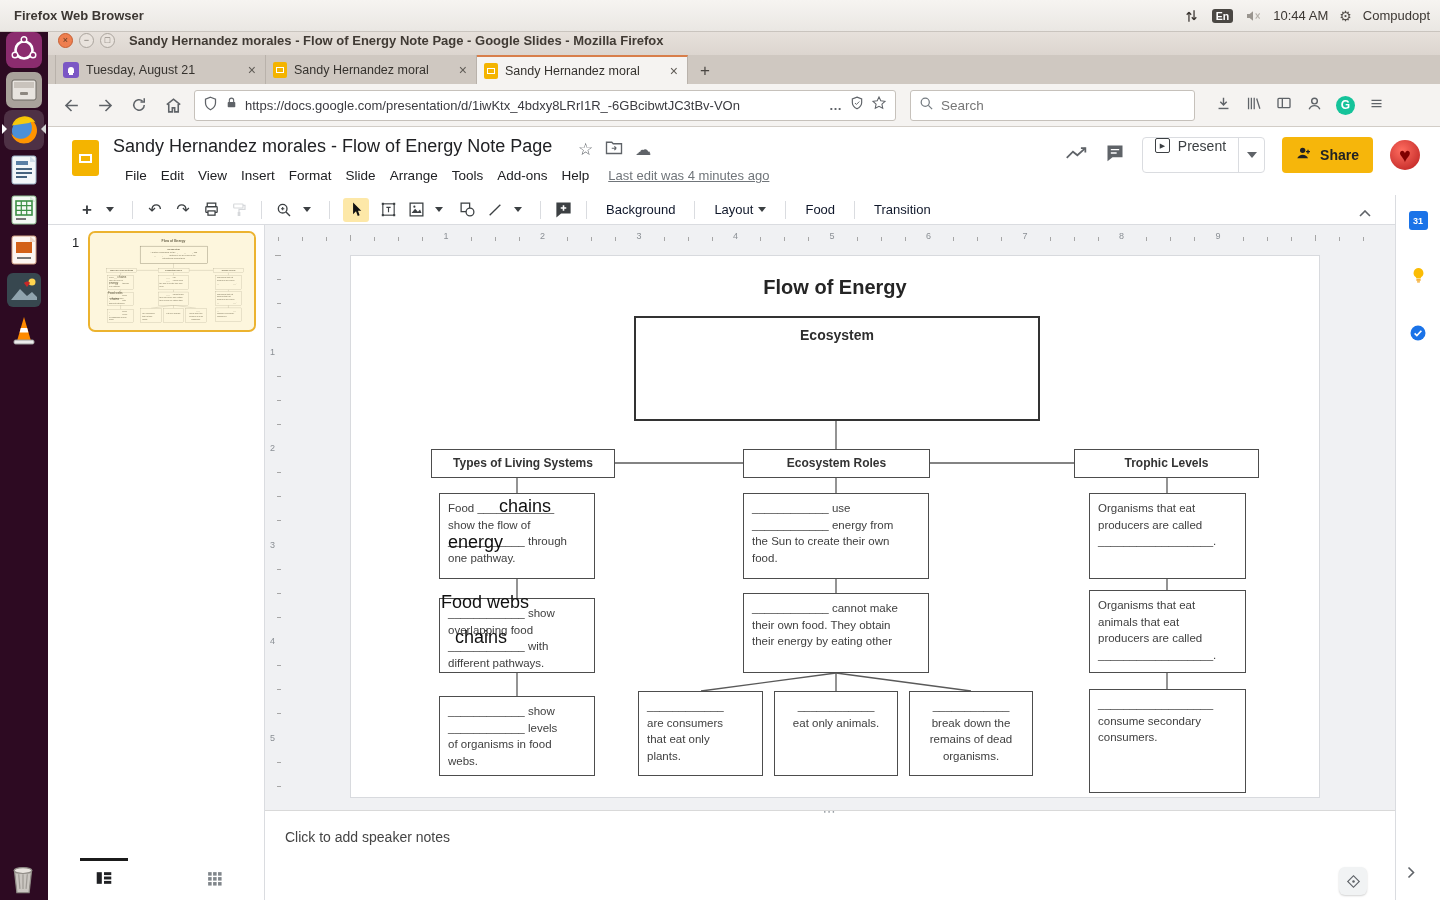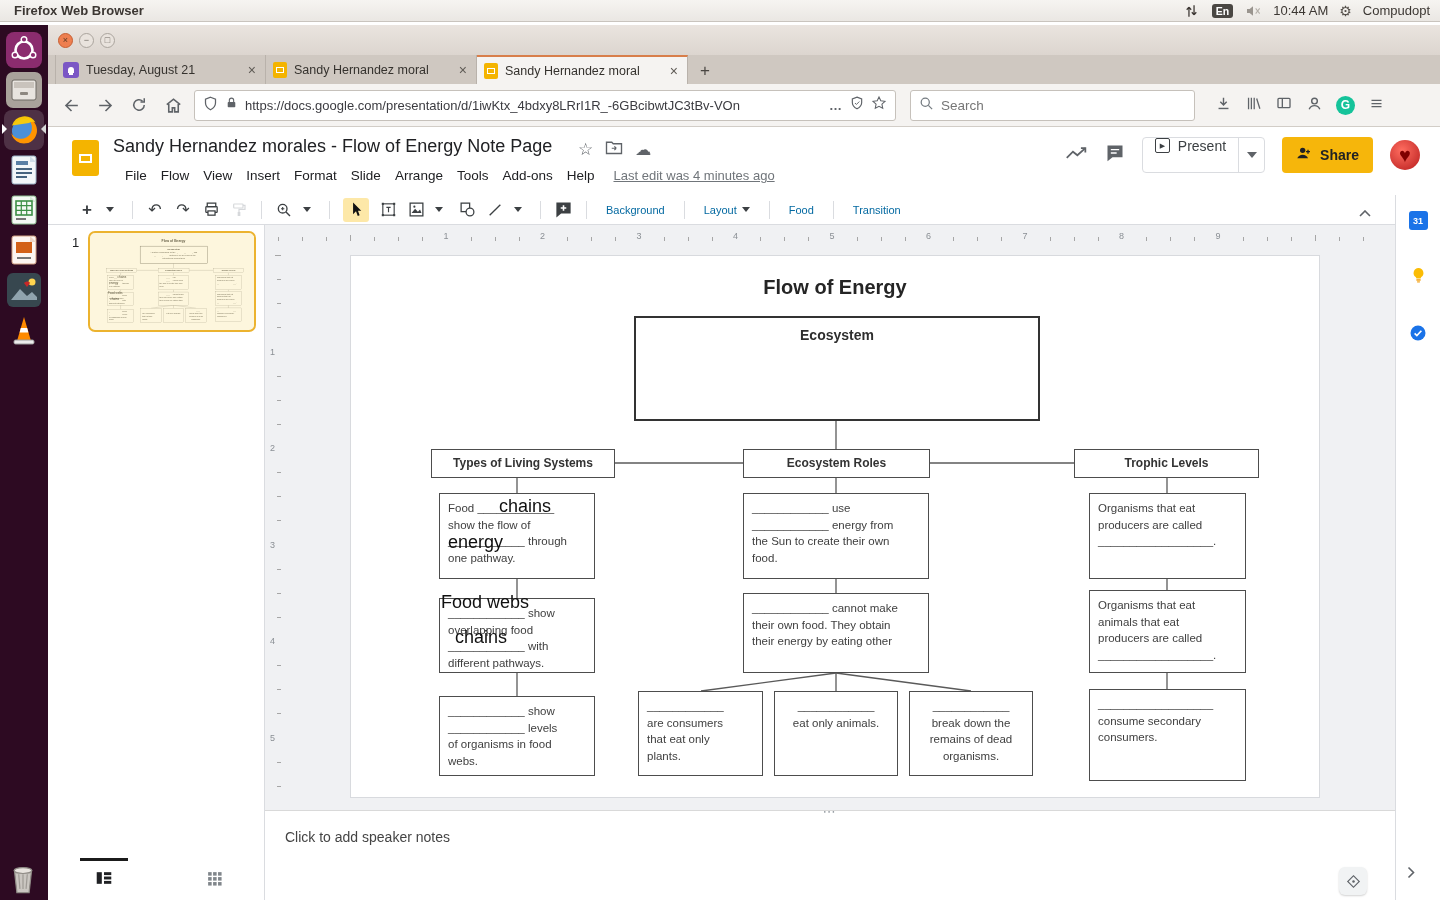--- a/index.html
+++ b/index.html
@@ -1,19 +1,19 @@
 <!DOCTYPE html>
 <html><head>
 <meta charset="utf-8">
 <style>
 *{margin:0;padding:0;box-sizing:border-box}
 html,body{width:1440px;height:900px;overflow:hidden;background:#000}
 #root{position:relative;width:1440px;height:900px;font-family:"Liberation Sans","DejaVu Sans",sans-serif;background:#fff}
 
-#topbar{position:absolute;left:0;top:0;width:1440px;height:22px;background:linear-gradient(#f6f4f1,#eae7e3);border-bottom:1px solid #c9c4be;display:flex;align-items:center;justify-content:space-between;padding:0 10px;z-index:50}
+#topbar{position:absolute;left:0;top:0;width:1440px;height:32px;background:linear-gradient(#f6f4f1,#eae7e3);border-bottom:1px solid #c9c4be;display:flex;align-items:center;justify-content:space-between;padding:0 10px;z-index:50}
 #topbar .appname{font-weight:bold;font-size:13px;color:#3c3733;padding-left:4px}
 #tray{display:flex;align-items:center;gap:11px;font-size:13px;color:#3c3733}
 .en-badge{background:#4a4743;color:#fff;font-size:10.5px;font-weight:bold;padding:1px 4px;border-radius:3px}
 .gear-glyph{font-size:14px;color:#55504b}
 
 #dock{position:absolute;left:0;top:25px;width:48px;height:875px;background:#2d0a22;z-index:40;display:flex;flex-direction:column;align-items:center;padding-top:5px;gap:4px}
 .dock-item{position:relative;width:40px;height:40px;border-radius:8px;display:flex;align-items:center;justify-content:center}
 .dock-item.active{background:rgba(255,255,255,0.16)}
 .dock-item.active::before{content:"";position:absolute;left:-2px;top:14px;border-left:5px solid #fff;border-top:5px solid transparent;border-bottom:5px solid transparent}
 .dock-item.active::after{content:"";position:absolute;right:-2px;top:14px;border-right:5px solid #d8d8d8;border-top:5px solid transparent;border-bottom:5px solid transparent}
@@ -65,21 +65,21 @@
 #present-drop{width:26px;height:100%;border-left:1px solid #dadce0;display:flex;align-items:center;justify-content:center}
 #share-btn{height:36px;padding:0 14px;background:#f6b60b;border-radius:4px;display:flex;align-items:center;gap:8px}
 #share-label{font-size:14px;font-weight:bold;color:#202124}
 #avatar{width:30px;height:30px;border-radius:50%;background:radial-gradient(circle at 40% 35%,#ff6d60,#b71c1c);display:flex;align-items:center;justify-content:center;color:#7f0000;font-size:20px;line-height:1}
 
 #toolbar{position:absolute;left:48px;top:195px;width:1347px;height:30px;background:#fff;border-bottom:1px solid #dadce0;display:flex;align-items:center;padding-left:30px;gap:10px;z-index:20}
 .tb-sep{width:1px;height:18px;background:#dadce0;margin:0 3px}
 .tb-ic{display:flex;align-items:center;justify-content:center;height:24px;min-width:18px}
 .tb-caret{margin-left:-5px}
 .tb-cursor{background:#fde8a8;border-radius:3px;width:26px;height:24px}
-.tb-label{font-size:11px;color:#0369a1;padding:0 6px;display:flex;align-items:center;gap:5px}
+.tb-label{font-size:13px;color:#0f172a;padding:0 6px;display:flex;align-items:center;gap:5px}
 .tb-plus{font-size:17px;color:#3c4043;font-weight:bold}
 .undo-glyph{font-size:16px;color:#3c4043}
 .disabled .undo-glyph,.disabled svg{opacity:.4}
 #tb-collapse{position:absolute;right:24px;top:8px}
 
 #filmstrip{position:absolute;left:48px;top:225px;width:217px;height:675px;background:#fff;border-right:1px solid #dadce0;z-index:10}
 #slide-num{position:absolute;left:24px;top:10px;font-size:13px;color:#202124}
 #thumb-box{position:absolute;left:40px;top:6px;width:168px;height:101px;border:2px solid #ecb32f;border-radius:7px;background:#fff;overflow:hidden}
 #thumb-scale{position:absolute;left:3px;top:3px;width:970px;height:543px;transform:scale(0.166);transform-origin:0 0;background:#fff}
 .thumb-tint{position:absolute;inset:0;background:rgba(249,224,141,0.30)}
@@ -221,20 +221,21 @@
           <path d="M8.5 10l1 12M12 10v12M15.5 10l-1 12" stroke="#9f9b96" stroke-width="1" fill="none"></path>
         </svg></div>
   </div>
 
   <div id="titlebar">
     <div class="winbtns">
       <span class="winbtn close">×</span>
       <span class="winbtn minmax">−</span>
       <span class="winbtn minmax">□</span>
     </div>
+    <span class="win-title">Sandy Hernandez morales - Flow of Energy Note Page - Google Slides - Mozilla Firefox</span>
   </div>
 
   <div id="tabbar">
     <div id="tabs" style="display:flex;height:29px">
         <div class="tab">
           <div class="tab-fav calendar">
             <span class="cal-pers"></span>
           </div>
           <div class="tab-label">Tuesday, August 21</div>
           <div class="tab-close">×</div>
@@ -338,21 +339,21 @@
       <span style="font-size:17px">☆</span>
       <span><svg width="18" height="15" viewBox="0 0 24 20">
             <path d="M2 3h7l2 2h11v13H2z" fill="none" stroke="#5f6368" stroke-width="1.8"></path>
             <path d="M9 11h6m0 0l-2.5-2.5M15 11l-2.5 2.5" stroke="#5f6368" stroke-width="1.5" fill="none"></path>
           </svg></span>
       <span class="cloud-glyph">☁</span>
     </div>
     <div id="menubar">
       <span id="menubar-items" style="display:flex">
           <div class="menu-item">File</div>
-          <div class="menu-item">Flow</div>
+          <div class="menu-item">Edit</div>
           <div class="menu-item">View</div>
           <div class="menu-item">Insert</div>
           <div class="menu-item">Format</div>
           <div class="menu-item">Slide</div>
           <div class="menu-item">Arrange</div>
           <div class="menu-item">Tools</div>
           <div class="menu-item">Add-ons</div>
           <div class="menu-item">Help</div>
         </span>
       <span id="last-edit">Last edit was 4 minutes ago</span>
@@ -785,21 +786,21 @@
           <div class="dbox-text">Organisms that eat
 producers are called
 __________________.</div>
         </div>
         <div class="dbox" style="left: 738px; top: 334px; width: 157px; height: 83px;">
           <div class="dbox-text">Organisms that eat
 animals that eat
 producers are called
 __________________.</div>
         </div>
-        <div class="dbox" style="left: 738px; top: 433px; width: 157px; height: 92px;">
+        <div class="dbox" style="left: 738px; top: 433px; width: 157px; height: 104px;">
           <div class="dbox-text">__________________
 consume secondary
 consumers.</div>
         </div>
         <div class="answer" style="left: 148px; top: 240px;">chains</div>
         <div class="answer" style="left: 97px; top: 276px;">energy</div>
         <div class="answer" style="left: 90px; top: 336px;">Food webs</div>
         <div class="answer" style="left: 104px; top: 371px;">chains</div>
       </div>
   </div>

